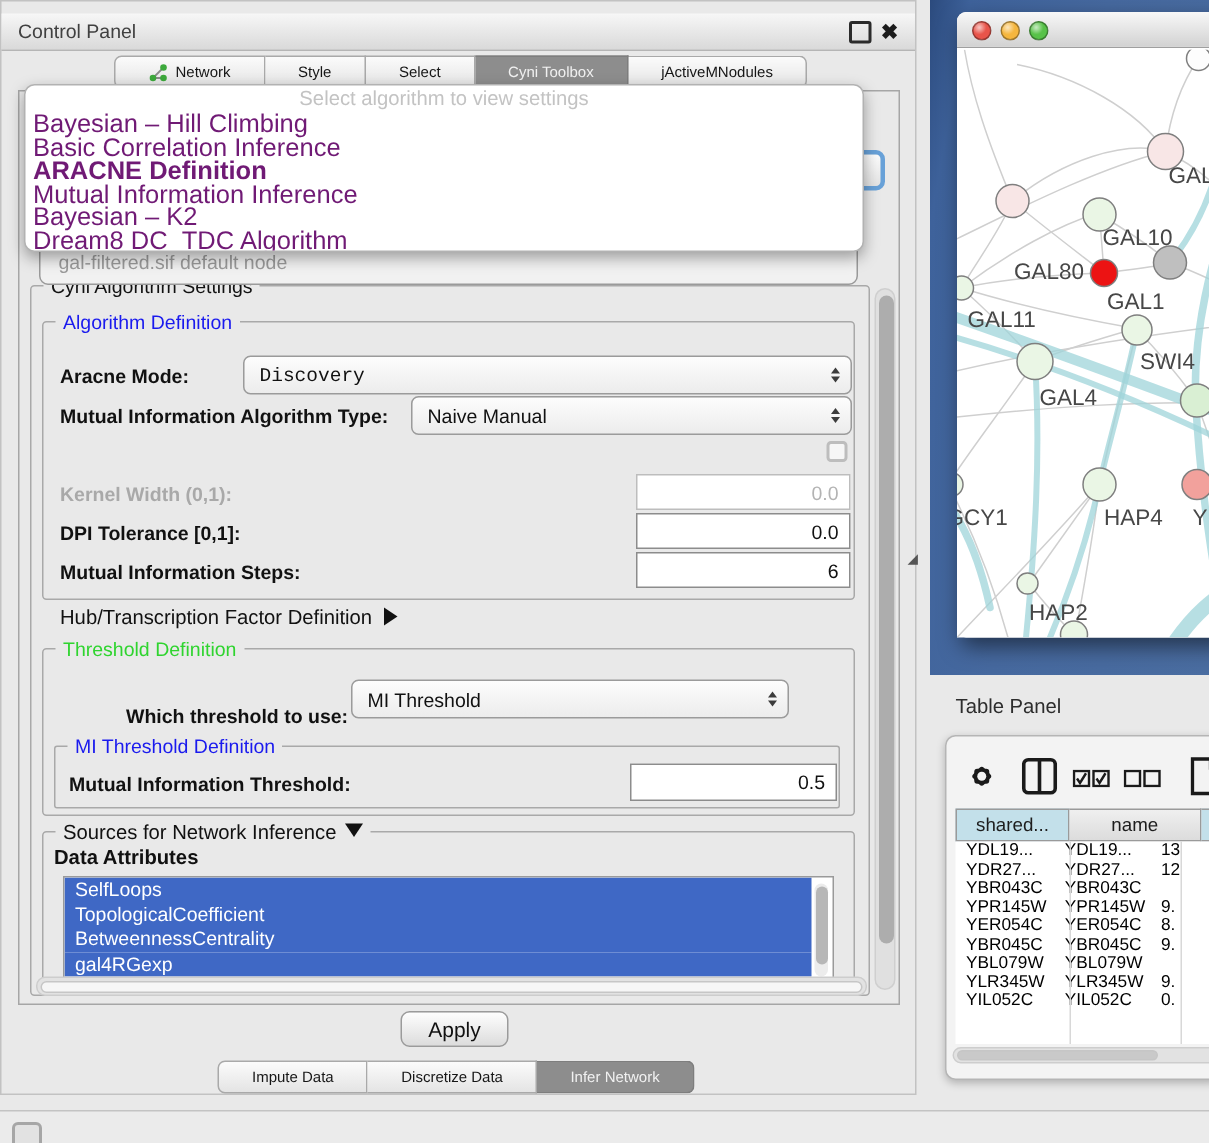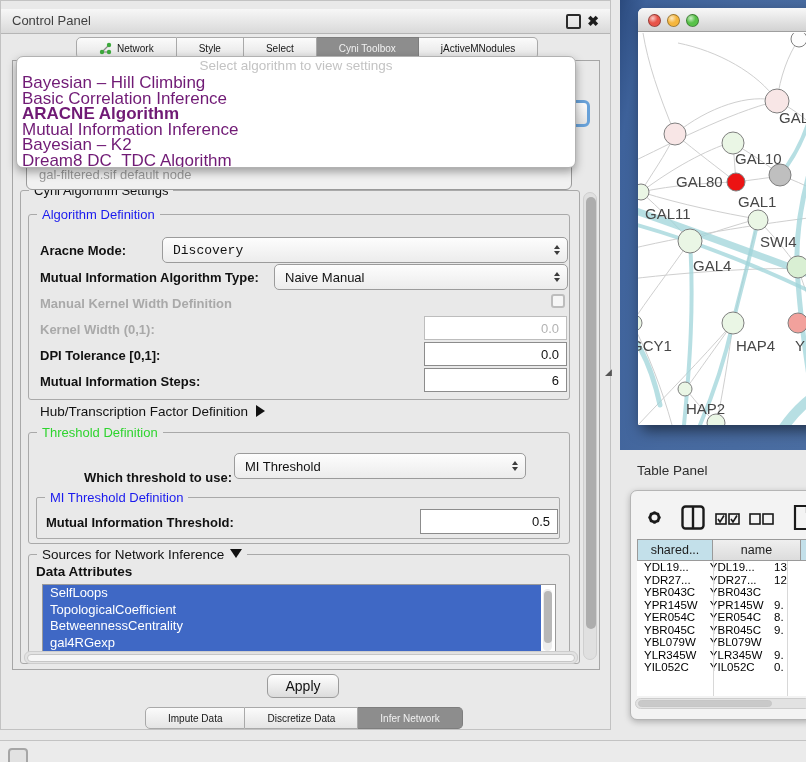--- a/index.html
+++ b/index.html
@@ -156,21 +156,21 @@
   <div class="focus-frag"></div>
   <div class="hidden-combo">
     <span>gal-filtered.sif default node</span>
   </div>
 
   <div class="popup">
     <div class="popup-ph">Select algorithm to view settings</div>
     <div id="popup-items">
         <div class="popup-item">Bayesian – Hill Climbing</div>
         <div class="popup-item">Basic Correlation Inference</div>
-        <div class="popup-item bold">ARACNE Algorithm</div>
+        <div class="popup-item bold">ARACNE Definition</div>
         <div class="popup-item">Mutual Information Inference</div>
         <div class="popup-item">Bayesian – K2</div>
         <div class="popup-item">Dream8 DC_TDC Algorithm</div>
       </div>
   </div>
 
   <div class="groupbox" style="left:20px;top:190px;width:560px;height:474px;">
     <span class="grouptitle">Cyni Algorithm Settings</span>
   </div>
   <div class="vtrack" style="left:583px;top:192px;width:14px;height:468px;">
@@ -189,21 +189,20 @@
       </span>
   </div>
   <div class="lbl bold" style="left:40px;top:270px;">Mutual Information Algorithm Type:</div>
   <div class="combo" style="left:274px;top:264px;width:294px;height:26px;">
     <span>Naive Manual</span>
     <span class="stepper">
         <i class="up"></i>
         <i class="dn"></i>
       </span>
   </div>
-  <div class="lbl bold dis" style="left:40px;top:296px;">Manual Kernel Width Definition</div>
   <div class="checkbox" style="left:551px;top:294px;"></div>
   <div class="lbl bold dis" style="left:40px;top:322px;">Kernel Width (0,1):</div>
   <div class="tfield dis" style="left:424px;top:316px;width:143px;height:24px;">0.0</div>
   <div class="lbl bold" style="left:40px;top:348px;">DPI Tolerance [0,1]:</div>
   <div class="tfield" style="left:424px;top:342px;width:143px;height:24px;">0.0</div>
   <div class="lbl bold" style="left:40px;top:374px;">Mutual Information Steps:</div>
   <div class="tfield" style="left:424px;top:368px;width:143px;height:24px;">6</div>
 
   <div class="lbl" style="left:40px;top:404px;font-size:13.5px;">
     <span>Hub/Transcription Factor Definition</span><span class="arrow-right"></span>

